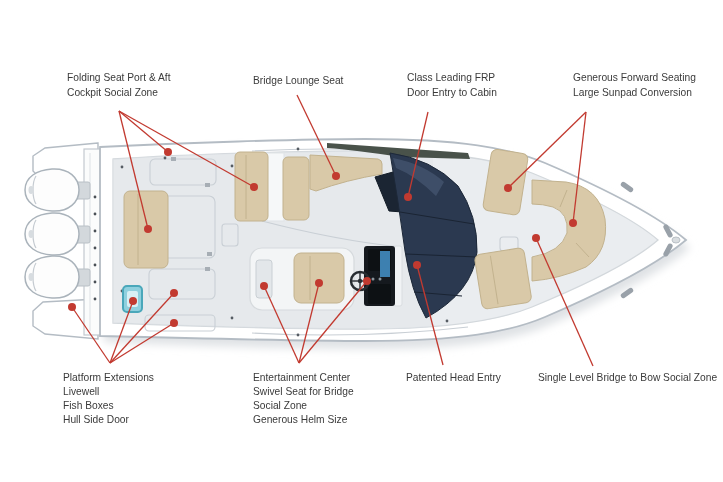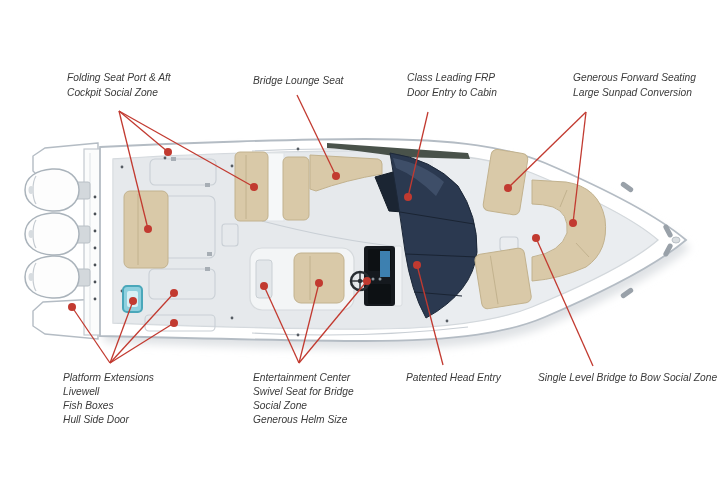--- a/index.html
+++ b/index.html
@@ -2,21 +2,21 @@
 <html style="--accent: #c23a30; --text: #3a3a3a; --seat: #d9c9a8; --seat_edge: #c2b28e; --navy: #2b3950; --navy_dark: #1b2533; --teal: #8fd0de; --teal_edge: #4aa7ba; --hull_edge: #b4bcc4; --deck: #eaedf0; --deck_line: #c9cfd5;"><head>
 <meta charset="utf-8">
 <style>
   :root{
     --accent:#c23a30; --text:#3a3a3a; --seat:#d9c9a8; --seat_edge:#c2b28e;
     --navy:#2b3950; --navy_dark:#1b2533; --teal:#8fd0de; --teal_edge:#4aa7ba;
     --hull_edge:#b4bcc4; --deck:#eaedf0; --deck_line:#c9cfd5;
   }
   html,body{margin:0;padding:0;background:#ffffff;}
   #stage{position:relative;width:723px;height:482px;background:#fff;overflow:hidden;
-         font-family:"Liberation Sans",sans-serif;font-style:italic;}
+         font-family:"Liberation Sans",sans-serif;}
   #boat-svg{position:absolute;left:0;top:0;}
   .callout{position:absolute;color:var(--text);font-size:11px;line-height:15px;
            white-space:nowrap;transform:scaleX(.93);transform-origin:left top;}
   .callout.b{line-height:14px;}
   .leader{fill:none;stroke:var(--accent);stroke-width:1.3;}
   .dot{fill:var(--accent);}
   .seat{fill:var(--seat);stroke:var(--seat_edge);stroke-width:1;}
   .seatline{stroke:var(--seat_edge);stroke-width:1;fill:none;}
   .hatch{fill:none;stroke:var(--deck_line);stroke-width:1.1;}
   .latch{fill:#a7aeb5;}

